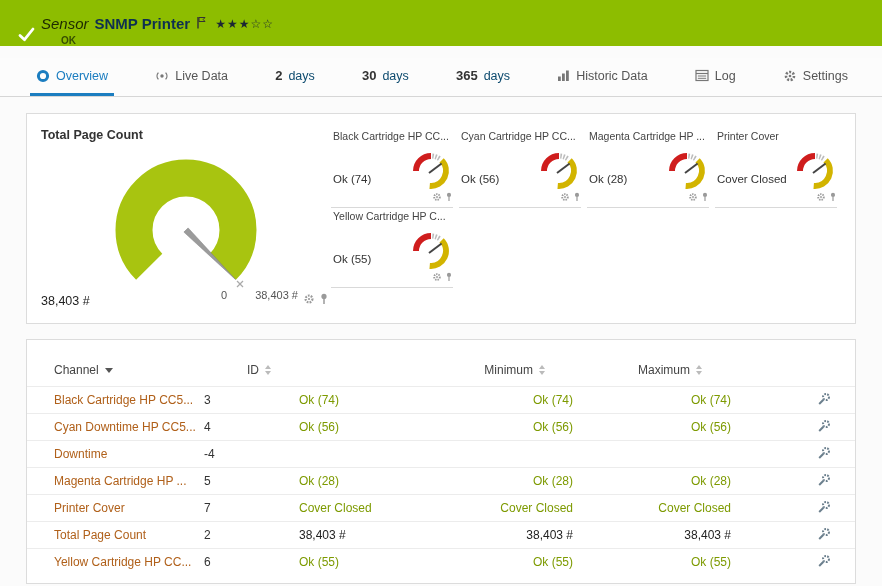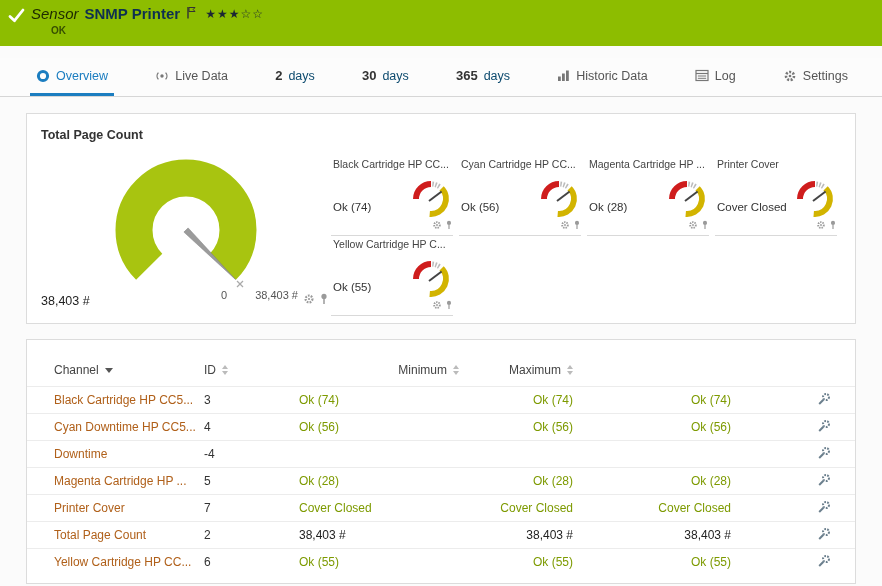--- a/index.html
+++ b/index.html
@@ -4,21 +4,21 @@
 <style>
   * { box-sizing: border-box; }
   html,body { margin:0; padding:0; }
   body {
     width:882px; height:586px; overflow:hidden;
     font-family:"Liberation Sans","DejaVu Sans",sans-serif;
     background:#fbfbfb; color:#333;
   }
 
   
-  .topbar { background:#8dbd00; height:46px; padding:5px 10px 0 8px; display:flex; align-items:flex-start; }
+  .topbar { background:#8dbd00; height:46px; padding:5px 10px 0 18px; display:flex; align-items:flex-end; }
   .check-wrap { margin:3px 6px 0 0; }
   .title-col { display:flex; flex-direction:column; }
   .title-line { display:flex; align-items:center; gap:6px; font-size:15px; }
   .sensor-word { font-style:italic; color:#1d2a00; }
   .sensor-name { color:#0e3050;font-weight:bold; }
   .stars { font-size:12px; color:#1c2733; letter-spacing:1px; cursor:pointer; margin-left:2px; }
   .status-ok { font-size:10px; font-weight:bold; color:#374f00; margin:3px 0 0 20px; }
 
   
   .tabbar {
@@ -41,35 +41,35 @@
   
   .main-gauge { width:292px; position:relative; flex:0 0 auto; }
   .gauge-title { font-size:12.5px; font-weight:bold; color:#333; padding:4px 0 0 2px; }
   .big-gauge-svg { display:block; margin:2px 0 0 52px; }
   .scale-labels { position:absolute; bottom:12px; left:182px; display:flex; gap:28px;
                   font-size:11px; color:#555; }
   .main-value { position:absolute; left:2px; bottom:5px; font-size:12.5px; color:#222; }
   .gauge-icons { position:absolute; right:2px; bottom:4px; display:flex; gap:4px; align-items:center; }
 
   
-  .small-gauges { flex:1; display:flex; flex-wrap:wrap; align-content:flex-start; padding-top:4px;margin-top:28px; }
+  .small-gauges { flex:1; display:flex; flex-wrap:wrap; align-content:flex-start; padding-top:4px; }
   .sg-cell { width:122px; margin-right:6px; height:80px; position:relative;
              border-bottom:1px solid #d9d9d9; padding:2px 0 0 2px; }
   .sg-title { font-size:10.5px; color:#444; white-space:nowrap; overflow:hidden; height:15px; }
   .sg-body { display:flex; align-items:flex-end; justify-content:space-between; padding-top:4px; }
   .sg-value { font-size:11.5px; color:#333; margin-bottom:8px; }
   .sg-icons { position:absolute; right:0; bottom:1px; display:flex; gap:3px; align-items:center; }
 
   
   .thead, .trow {
     display:grid;
     grid-template-columns:150px 95px 160px 114px 158px 1fr;
     align-items:center; padding:0 14px 0 27px;
   }
-  .thead { height:32px; font-size:12px; color:#444; }
+  .thead { height:32px; font-size:12px; color:#444;gap:43px; }
   .trow  { height:27px; border-top:1px solid #ececec; font-size:12px; }
   .hcell { display:flex; align-items:center; cursor:pointer; }
   .hcell.right { justify-content:flex-end; }
   .c-min, .c-max { text-align:right; }
   .c-channel { color:#b0601a; cursor:pointer; white-space:nowrap; overflow:hidden; }
   .c-id { color:#333; }
   .val-olive .c-last, .val-olive .c-min, .val-olive .c-max { color:#7d9a00; }
   .val-dark  .c-last, .val-dark  .c-min, .val-dark  .c-max { color:#222; }
   .c-edit { text-align:right; padding-right:10px; }
   .c-edit svg { cursor:pointer; }

